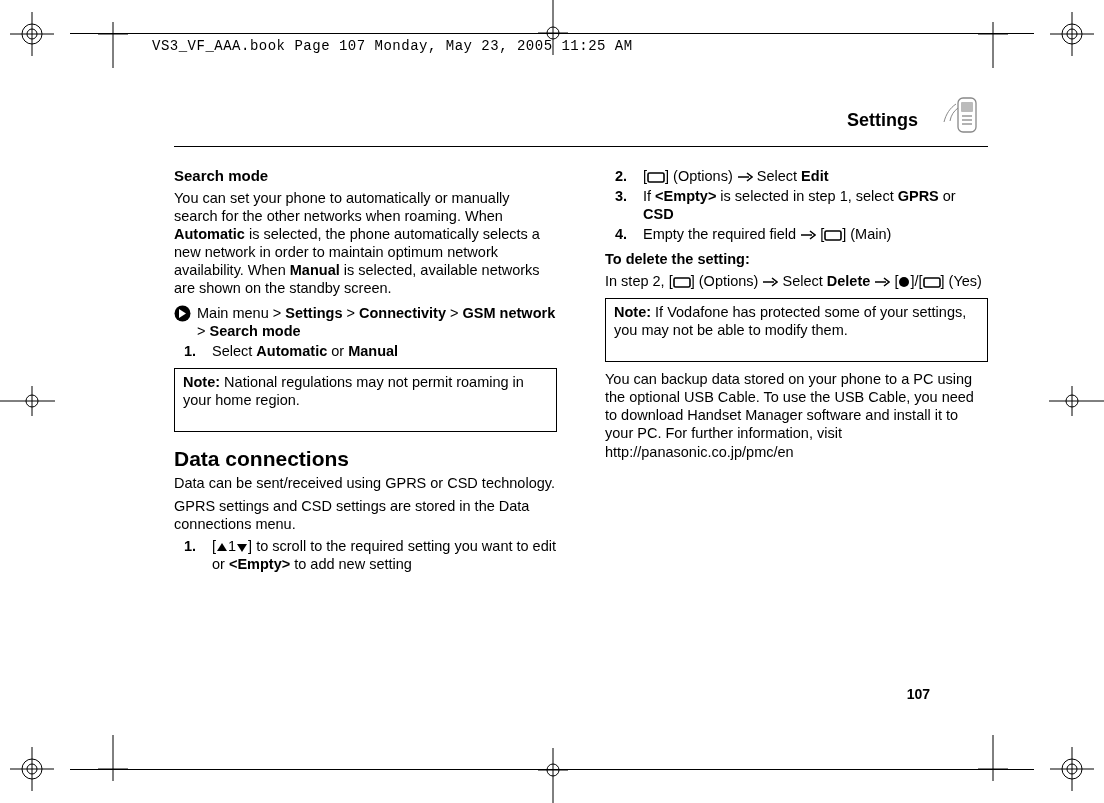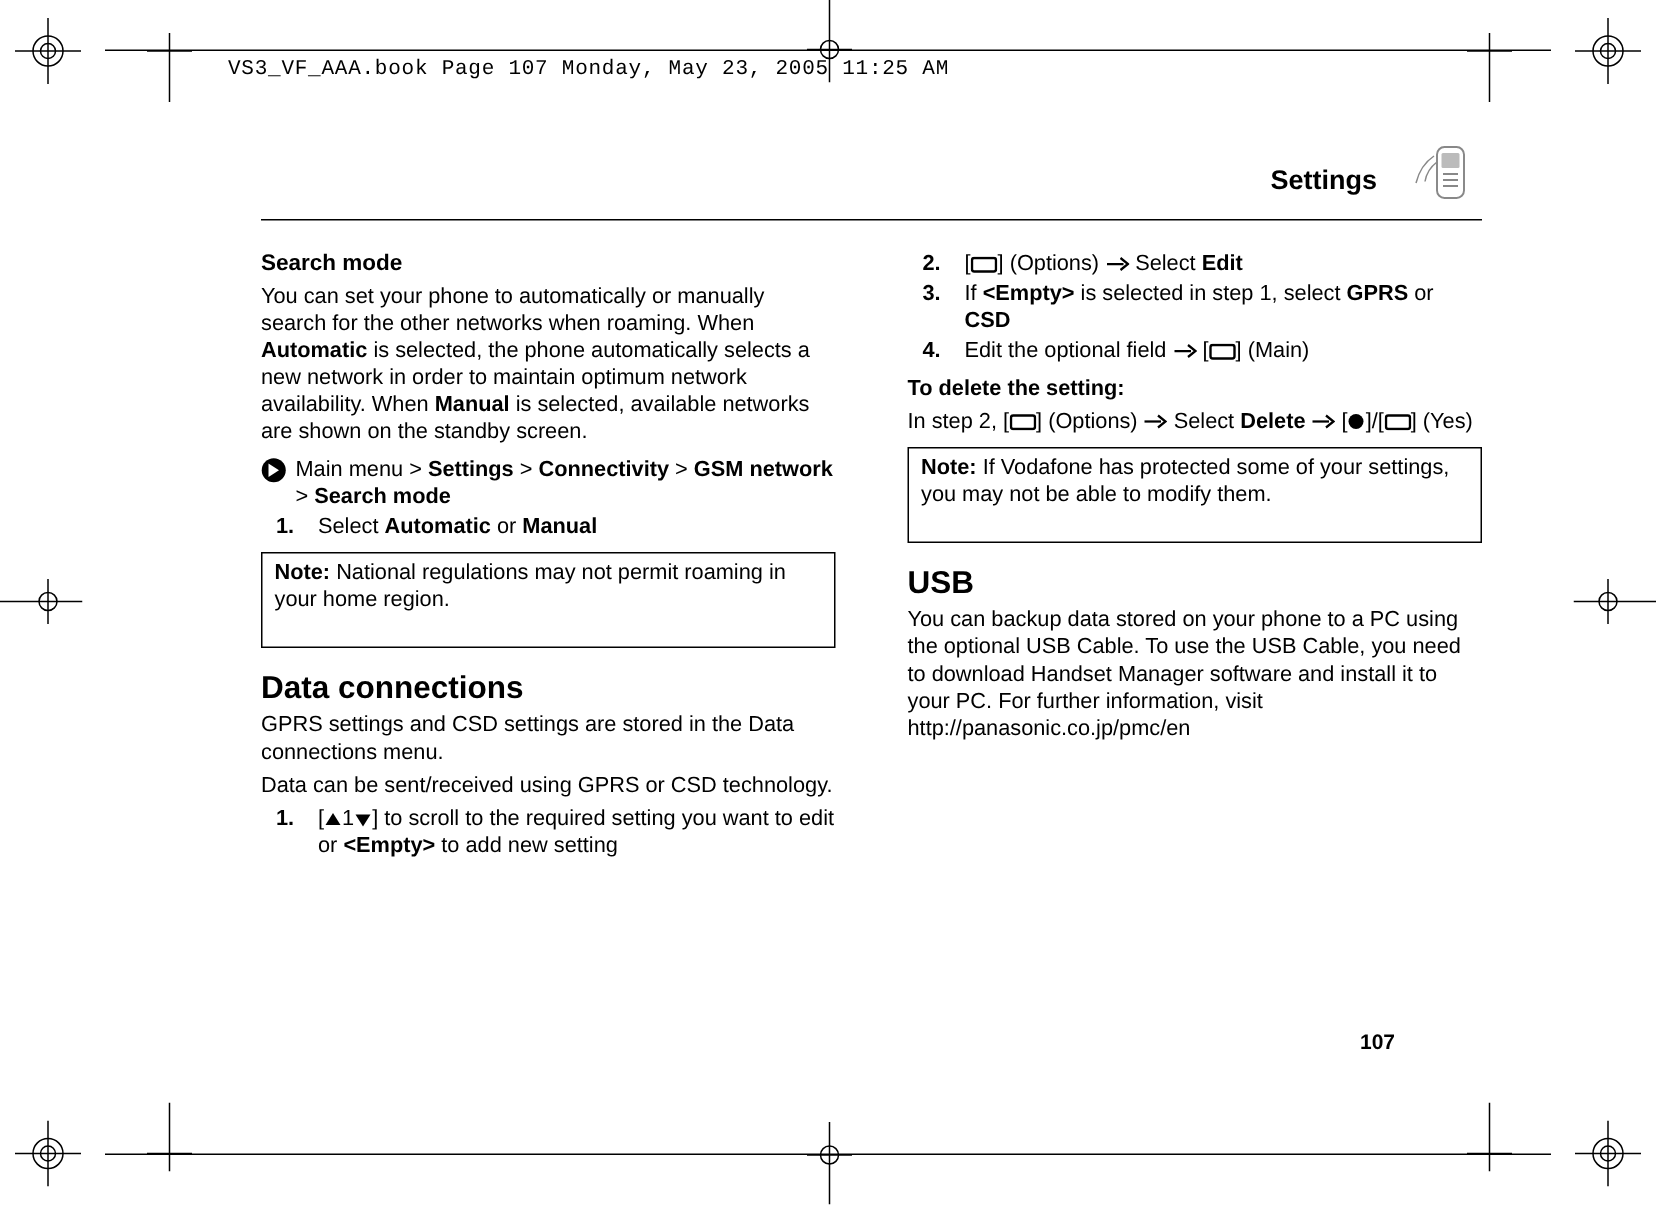--- a/index.html
+++ b/index.html
@@ -283,22 +283,22 @@
         <span class="step-body">
           <span>Select </span><b>Automatic</b><span> or </span><b>Manual</b>
         </span>
       </div>
 
       <div class="note-box">
         <span class="note-label">Note:</span><span> National regulations may not permit roaming in your home region.</span>
       </div>
 
       <div class="sec-h">Data connections</div>
+      <p>Data can be sent/received using GPRS or CSD technology.</p>
       <p>GPRS settings and CSD settings are stored in the Data connections menu.</p>
-      <p>Data can be sent/received using GPRS or CSD technology.</p>
 
 
 
       <div class="step">
         <span class="step-num">1.</span>
         <span class="step-body">
           [<span class="key"><svg width="12" height="11">
                 <path d="M6 1 L11 9 L1 9 Z" fill="#000"></path>
               </svg></span><span>1</span><span class="key"><svg width="12" height="11">
                 <path d="M6 10 L11 2 L1 2 Z" fill="#000"></path>
@@ -324,21 +324,21 @@
       <div class="step" style="margin-left:10px;">
         <span class="step-num">3.</span>
         <span class="step-body">
           <span>If </span><b>&lt;Empty&gt;</b><span> is selected in step 1, select </span><b>GPRS</b><span> or </span><b>CSD</b>
         </span>
       </div>
 
       <div class="step" style="margin-left:10px;">
         <span class="step-num">4.</span>
         <span class="step-body">
-          <span>Edit the optional field </span><span class="arrow-r"><svg width="16" height="10">
+          <span>Empty the required field </span><span class="arrow-r"><svg width="16" height="10">
                 <line x1="1" y1="5" x2="12" y2="5" stroke="#000" stroke-width="1.5"></line>
                 <path d="M10 1 L15 5 L10 9" fill="none" stroke="#000" stroke-width="1.5"></path>
               </svg></span> [<span class="key"><svg width="18" height="11">
                 <rect x="1" y="1" width="16" height="9" rx="1.5" fill="none" stroke="#000" stroke-width="1.6"></rect>
               </svg></span>]<span> (Main)</span>
         </span>
       </div>
 
       <p style="margin-top:6px;"><b>To delete the setting:</b></p>
       <p>
@@ -354,19 +354,18 @@
               <circle cx="6" cy="6" r="5" fill="#000"></circle>
             </svg></span>]<span>/</span>[<span class="key"><svg width="18" height="11">
               <rect x="1" y="1" width="16" height="9" rx="1.5" fill="none" stroke="#000" stroke-width="1.6"></rect>
             </svg></span>]<span> (Yes)</span>
       </p>
 
       <div class="note-box">
         <span class="note-label">Note:</span><span> If Vodafone has protected some of your settings, you may not be able to modify them.</span>
       </div>
 
-      <div class="sec-h">USB</div>
       <p>You can backup data stored on your phone to a PC using the optional USB Cable. To use the USB Cable, you need to download Handset Manager software and install it to your PC. For further information, visit http://panasonic.co.jp/pmc/en</p>
     </div>
   </div>
 </div>
 
 <div class="pagenum">107</div>
 
 </body></html>

